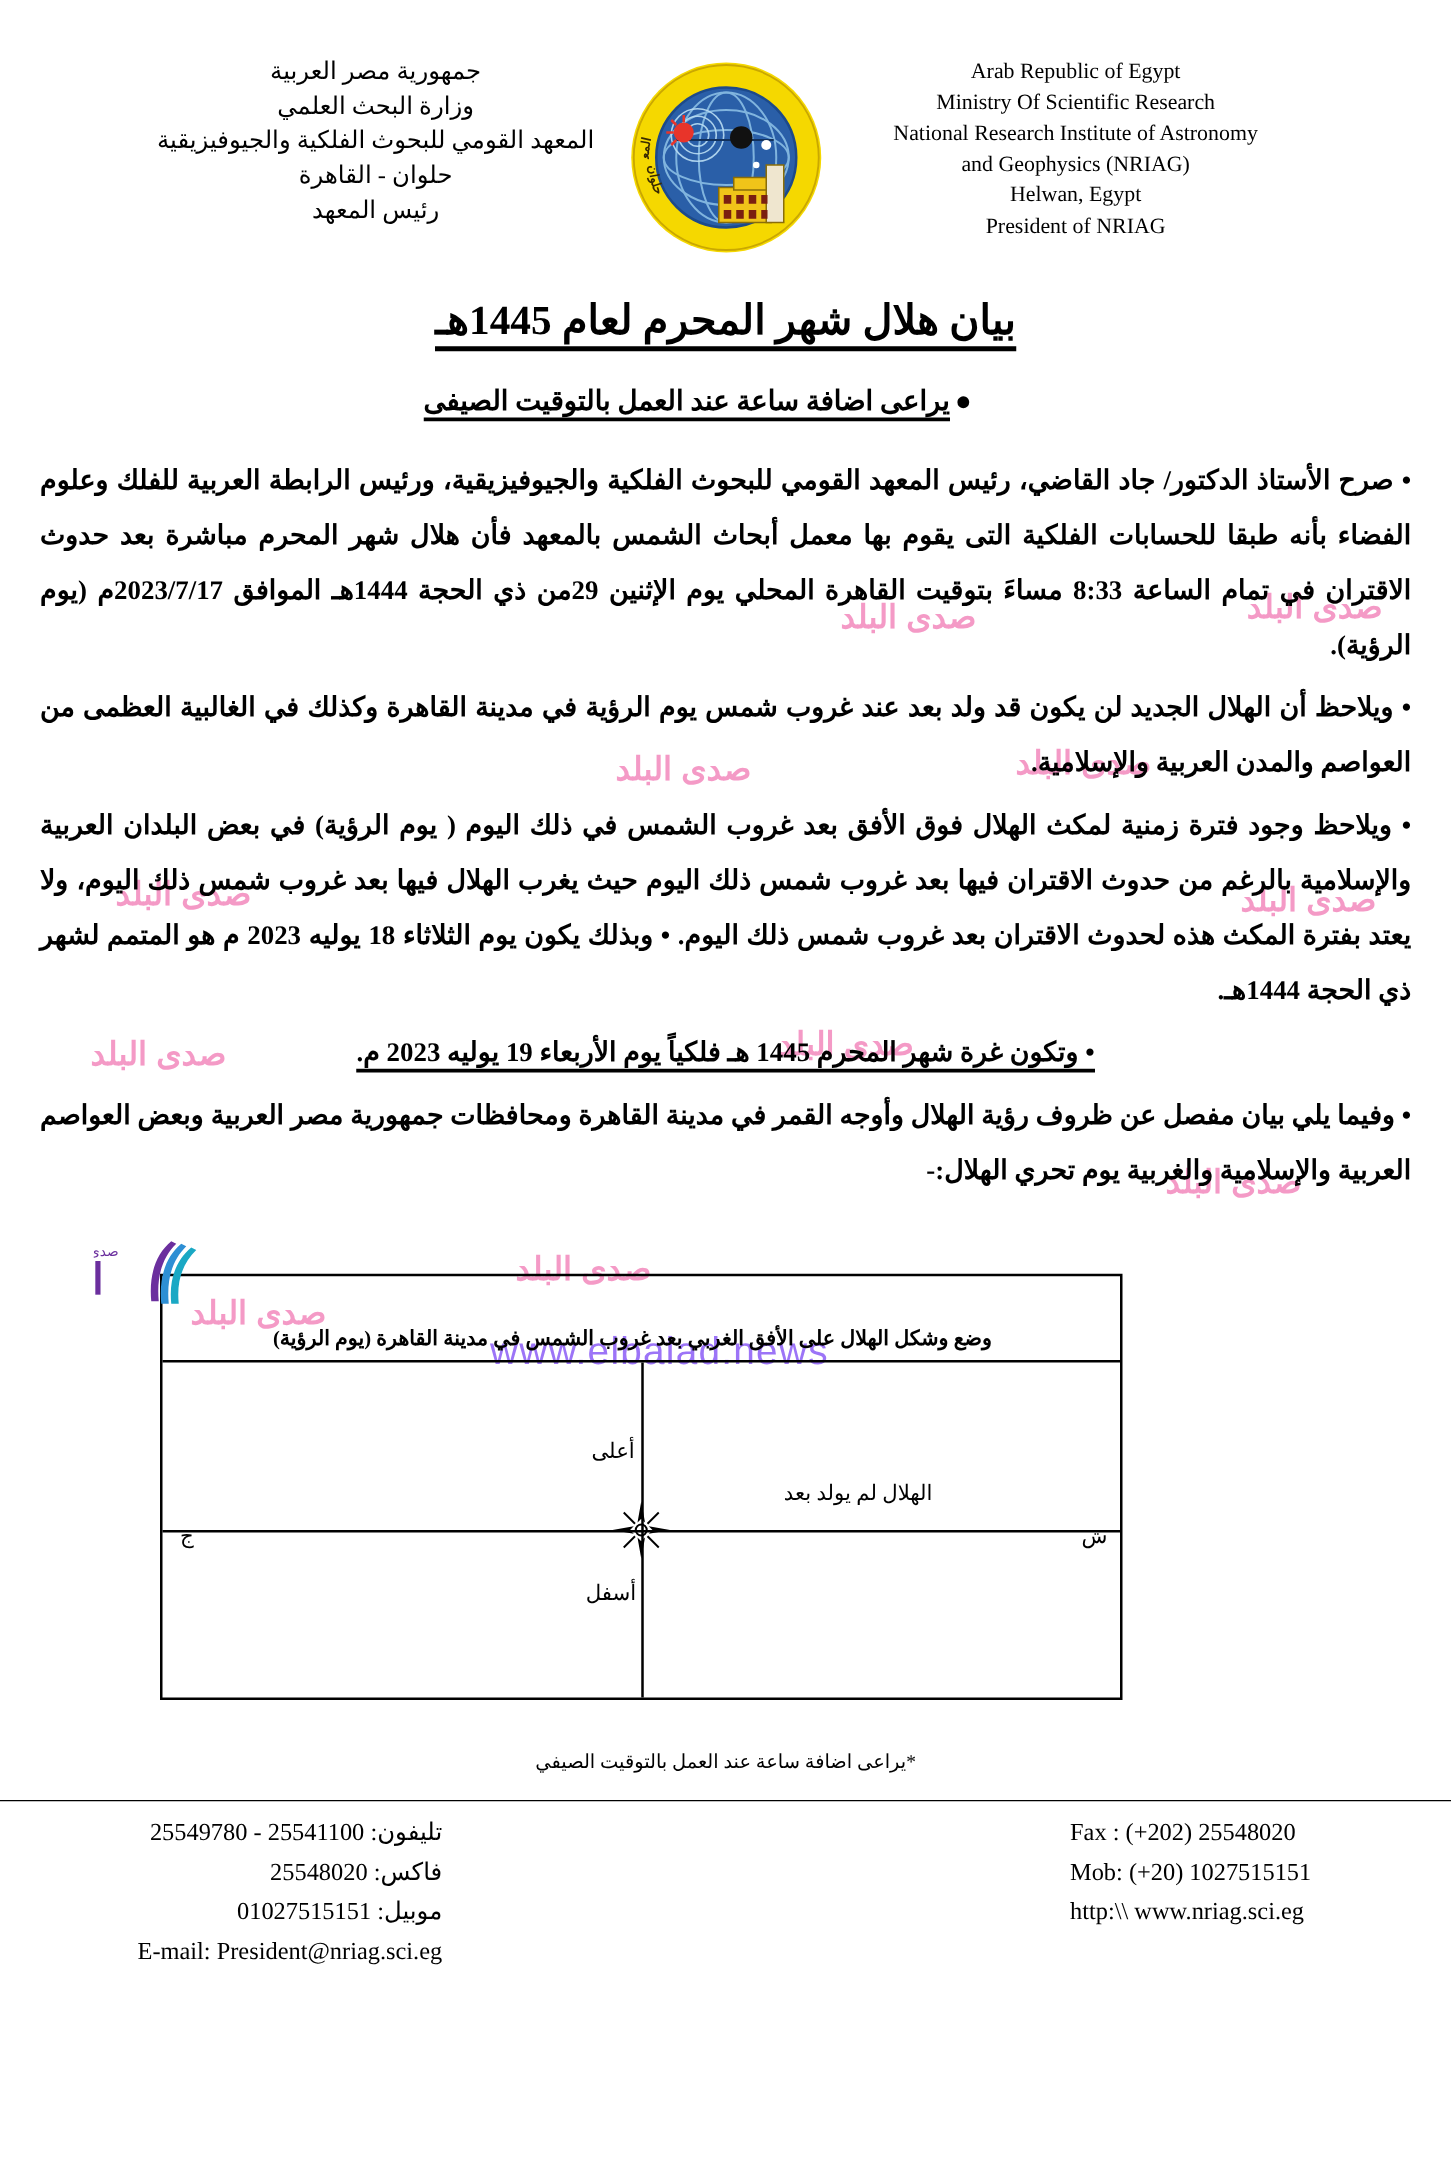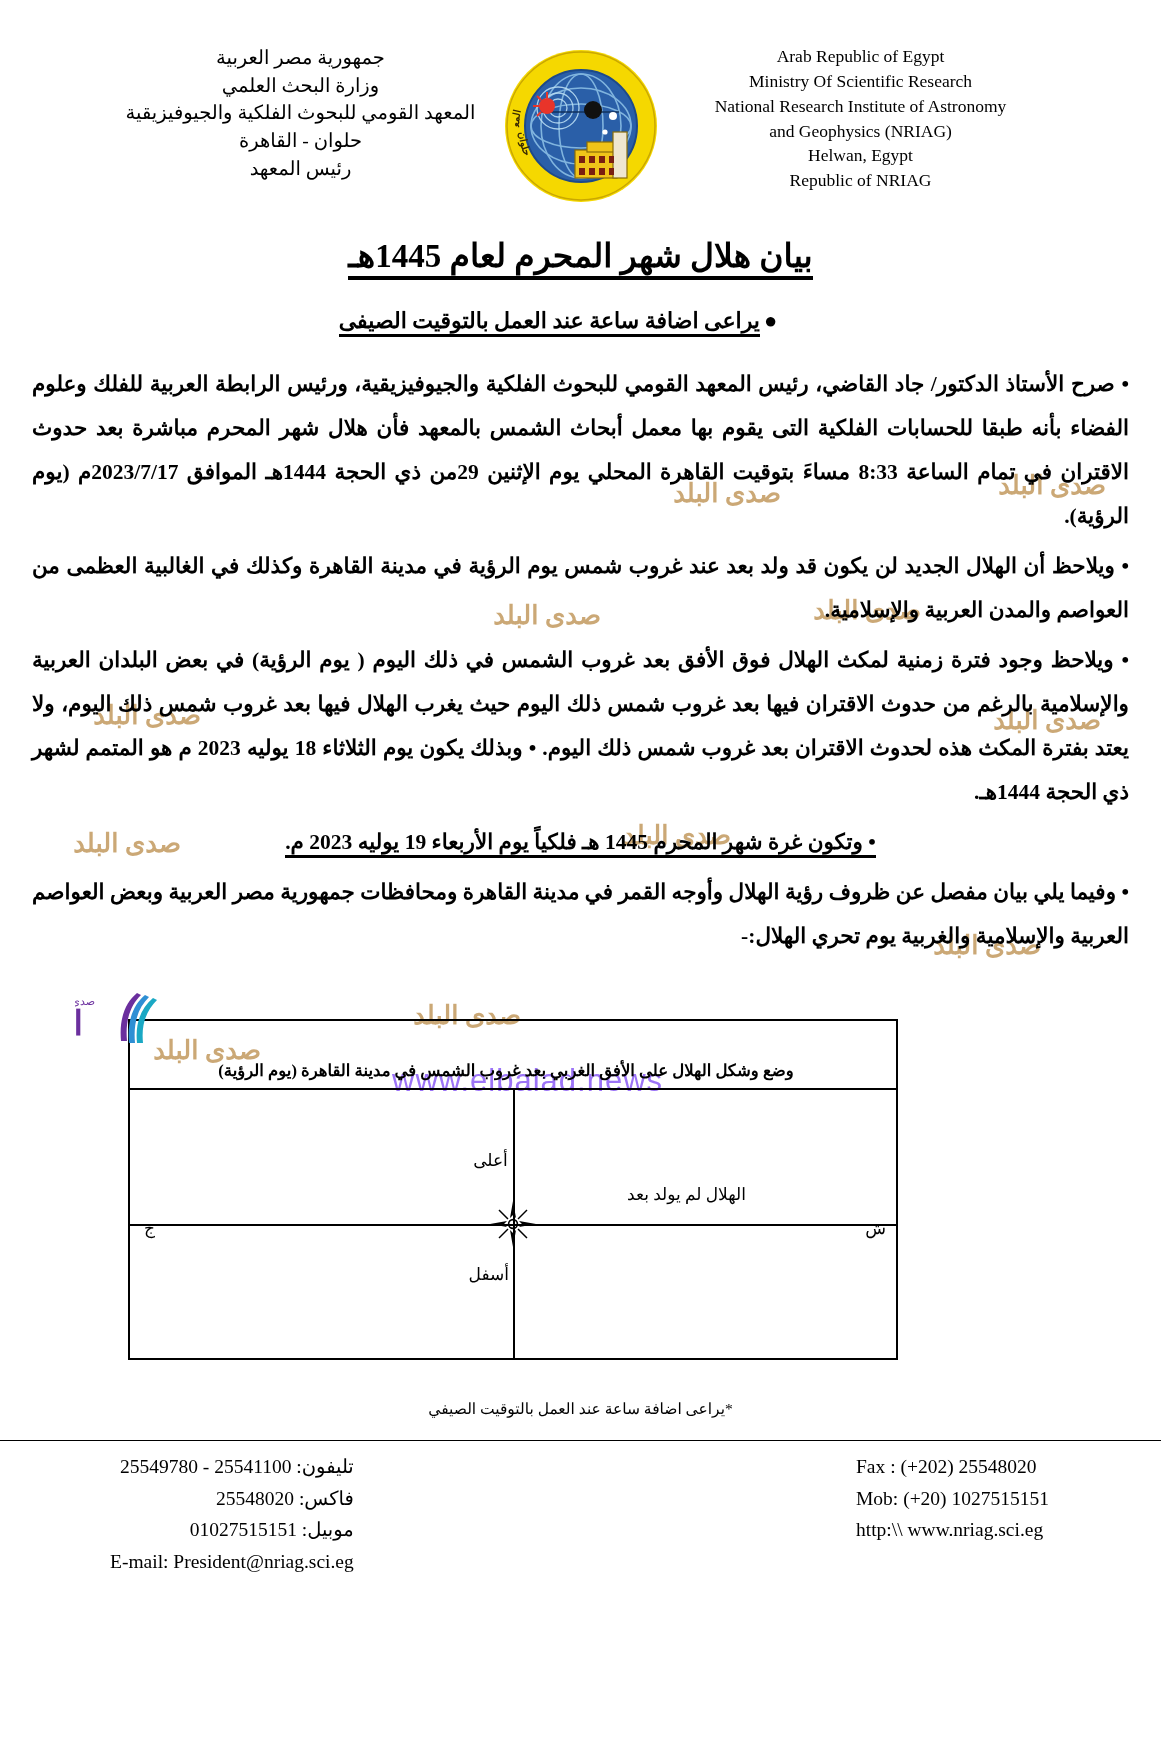--- a/index.html
+++ b/index.html
@@ -12,23 +12,23 @@
     color:#000;
   }
   .page { position:relative; width:1161px; height:1738px; }
 
   
   .wm-layer {
     position:absolute; inset:0; pointer-events:none; z-index:1;
   }
   .wm {
     position:absolute;
-    color:#a16207;
+    color:#ec4899;
     opacity:.55;
-    font-family:Liberation Serif, serif;
+    font-family:Liberation Sans, sans-serif;
     font-weight:700;
     white-space:nowrap;
     letter-spacing:1px;
   }
   .wm-url {
     position:absolute;
     color:#8b5cf6;
     opacity:.85;
     font-family:"Liberation Sans", sans-serif;
     font-size:31px;
@@ -239,21 +239,21 @@
         </text>
       </svg>
     </div>
 
     <div class="hdr-block hdr-en">
       <div>Arab Republic of Egypt</div>
       <div>Ministry Of Scientific Research</div>
       <div>National Research Institute of Astronomy</div>
       <div>and Geophysics (NRIAG)</div>
       <div>Helwan, Egypt</div>
-      <div>Republic of NRIAG</div>
+      <div>President of NRIAG</div>
     </div>
 
   </div>
 
   <div class="title">
     <span>بيان هلال شهر المحرم لعام 1445هـ</span>
   </div>
 
   <div class="subtitle">
     <span class="bullet">●</span>

